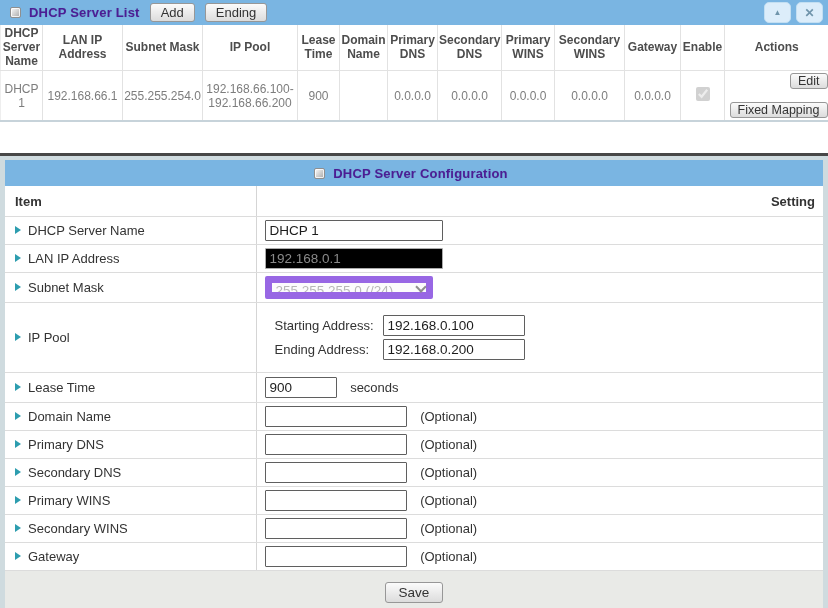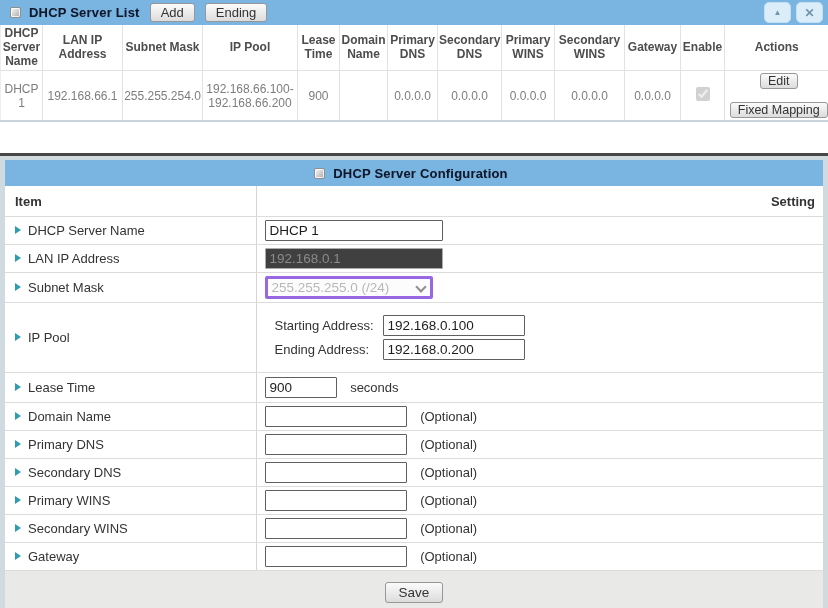--- a/index.html
+++ b/index.html
@@ -6,21 +6,21 @@
   html,body { width:828px; height:608px; background:#fff; overflow:hidden;
               font-family:"Liberation Sans", sans-serif; }
 
   
   .panel-bar { display:flex; align-items:center; background:#7ab5e2; height:25px;
                padding:0 6px; position:relative; }
   .sq-icon { width:11px; height:11px; flex:0 0 auto;
              background:linear-gradient(135deg,#fdfdfd 0%,#a8a8a8 100%);
              border:1px solid #8f8f8f; border-radius:2px;
              box-shadow:inset 0 0 0 1px rgba(255,255,255,.8); margin:0 8px 0 4px; }
-  .panel-title { color:#0f172a; font-weight:bold; font-size:13px; letter-spacing:.2px;
+  .panel-title { color:#4c1d95; font-weight:bold; font-size:13px; letter-spacing:.2px;
                  text-shadow:0 0 1px rgba(0,0,0,.15); margin-right:10px; }
   .btn { display:inline-flex; align-items:center; justify-content:center;
          background:linear-gradient(#fbfbfb,#dcdcdc); border:1px solid #979797;
          border-radius:3px; padding:1px 10px; font-size:13px; color:#333;
          cursor:pointer; white-space:nowrap; }
   .btn + .btn { margin-left:10px; }
   .win-controls { position:absolute; right:5px; top:2px; display:flex; gap:5px; }
   .win-btn { width:27px; height:21px; background:#dcedfa; border:1px solid #c3dff2;
              border-radius:5px; color:#6f94ab; display:flex; align-items:center;
              justify-content:center; cursor:pointer; font-weight:bold; }
@@ -30,21 +30,21 @@
   
   table.list { width:828px; border-collapse:collapse; table-layout:fixed;
                border-bottom:2px solid #c7d3da; }
   table.list th, table.list td { border-left:1px solid #e2e2e2; text-align:center;
                vertical-align:middle; overflow:hidden; }
   table.list th:first-child, table.list td:first-child { border-left:1px solid #eee; }
   table.list th { font-size:12px; color:#4d4d4d; font-weight:bold; height:45px;
                   border-bottom:1px solid #e2e2e2; padding:2px 1px; line-height:1.15; }
   table.list td { font-size:12px; color:#7d7d7d; height:47px; padding:2px 1px;
                   line-height:1.2; word-wrap:break-word; }
-  .action-stack { display:flex; flex-direction:column; align-items:center;
+  .action-stack { display:flex; flex-direction:column; align-items:flex-end;
                   gap:13px; padding-left:4px; }
   .action-stack .btn { margin:0; padding:0 7px; font-size:12.5px; }
 
   
   .config-panel { margin-top:31px; border-top:3px solid #474747;
                   background:#cfdbdf; padding:4px 5px 0 5px; height:460px;
                   display:flex; flex-direction:column; }
   .config-bar { height:26px;justify-content:center; }
   table.cfg { width:100%; border-collapse:collapse; table-layout:fixed;
               background:#fff; }
@@ -53,27 +53,27 @@
   td.item-col { width:251px; border-right:1px solid #d5d5d5; padding:4px 4px 4px 10px; }
   td.set-col  { padding:3px 8px; }
   .cfg-head td { font-weight:bold; text-align:center; height:30px; color:#333; }
   .item-label { display:flex; align-items:center; gap:7px; }
   .tri-bullet { width:0; height:0; border-left:6px solid #2d9daf;
                 border-top:4px solid transparent; border-bottom:4px solid transparent;
                 flex:0 0 auto; }
   input.txt { height:21px; border:1px solid #5f5f5f; padding:0 4px; font-size:13.5px;
               font-family:"Liberation Sans", sans-serif; color:#1c1c1c; width:178px;
               background:#fff; border-radius:1px; }
-  input.txt:disabled { border:1px solid #ababab; color:#8a8a8a; background:#404040; }
+  input.txt:disabled { border:1px solid #ababab; color:#8a8a8a; background:#000000; }
   input.short { width:72px; }
   input.mid { width:142px; }
   .suffix { font-size:13px; color:#333; margin-left:10px; }
   .select-wrap { position:relative; display:inline-block; }
   select.sel { appearance:none; -webkit-appearance:none; width:168px; height:23px;
-               border:3px solid #6d28d9; background:#fcfcfc; color:#9a9a9a;
+               border:7px solid #6d28d9; background:#fcfcfc; color:#9a9a9a;
                font-size:13.5px; font-family:"Liberation Sans", sans-serif;
                padding:0 20px 0 4px; border-radius:2px; }
   .select-wrap::after { content:""; position:absolute; right:8px; top:7px; width:6px;
                height:6px; border-right:2px solid #8f8f8f; border-bottom:2px solid #8f8f8f;
                transform:rotate(45deg); pointer-events:none; }
   .pool-line { display:flex; align-items:center; margin:3px 10px; }
   .pool-label { width:108px; font-size:13px; color:#333; }
   input[type="checkbox"] { width:14px; height:14px; accent-color:#1e78d7; }
   .chk-line { display:flex; align-items:center; gap:7px; }
   .cfg-footer { flex:1; background:#e9eae7; display:flex; align-items:center;

